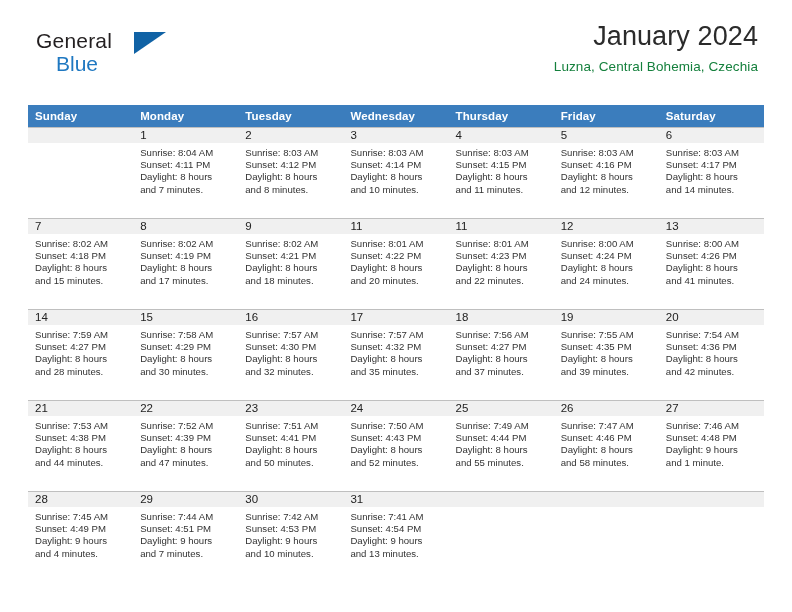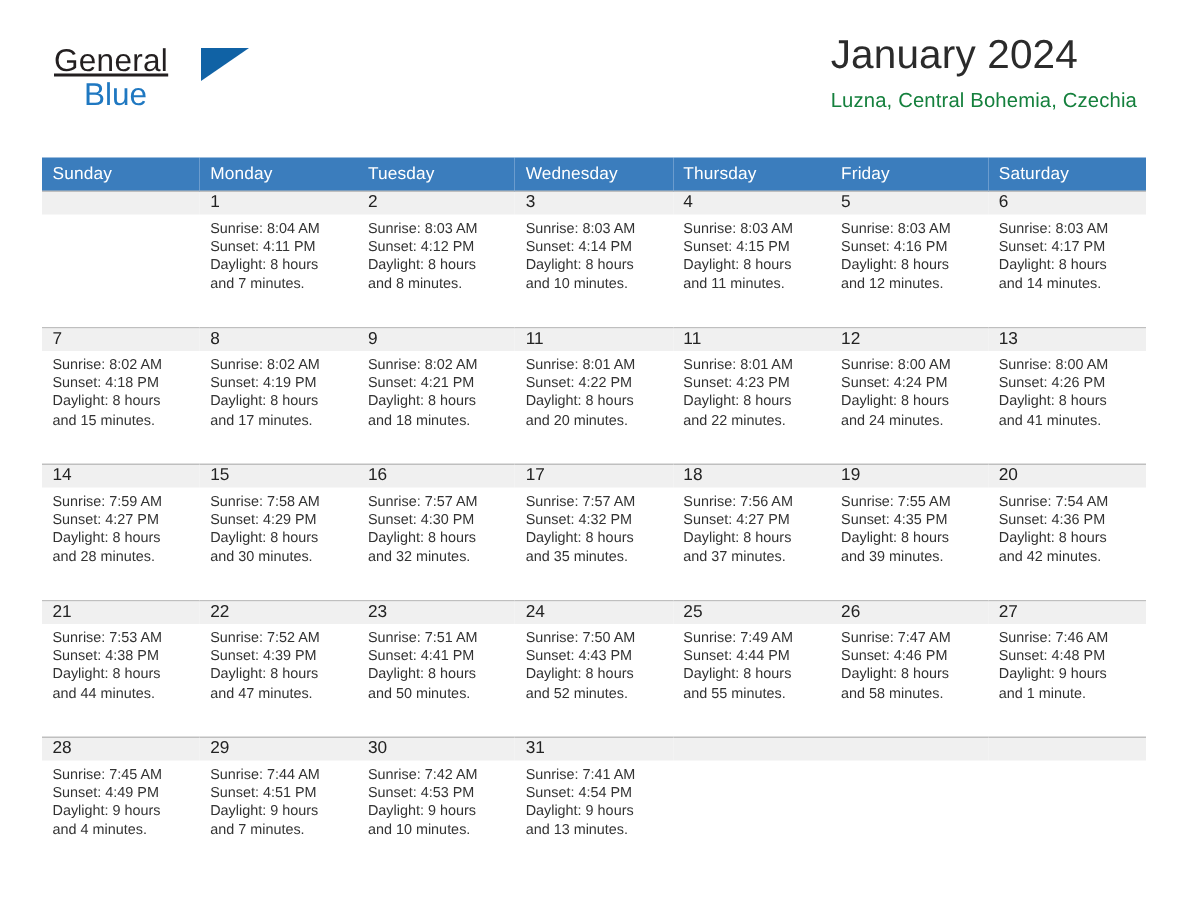--- a/index.html
+++ b/index.html
@@ -33,21 +33,20 @@
     top: 30px;
     width: 150px;
     height: 50px;
   }
   .logo-general {
     font-size: 21px;
     color: #231f20;
     letter-spacing: .2px;
     line-height: 1;
     display: block;
-    text-decoration: underline;
   }
   .logo-blue {
     font-size: 21px;
     color: #1f78c1;
     line-height: 1;
     display: block;
     margin-top: 2px;
     margin-left: 20px;
   }
   .logo-triangle {
@@ -56,21 +55,21 @@
     top: 2px;
     width: 0;
     height: 0;
     border-left: 32px solid #1062a5;
     border-bottom: 22px solid transparent;
   }
   .title-wrap {
     position: absolute;
     right: 6px;
     top: 22px;
-    text-align: left;
+    text-align: right;
   }
   .cal-title {
     font-size: 27px;
     color: #2b2b2b;
     line-height: 1.05;
     font-weight: normal;
     margin: 0;
     letter-spacing: .1px;
   }
   .cal-subtitle {
@@ -86,21 +85,21 @@
     left: 28px;
     top: 105px;
     width: 736px;
     border-collapse: collapse;
     table-layout: fixed;
   }
   .calendar th {
     background: #3b7dbd;
     color: #ffffff;
     font-size: 11.5px;
-    font-weight: normal;
+    font-weight: bold;
     text-align: left;
     padding: 5px 0 5px 7px;
     height: 11px;
     border: none;
     letter-spacing: .1px;
   }
   .calendar td {
     vertical-align: top;
     padding: 0;
     width: 105.1px;

